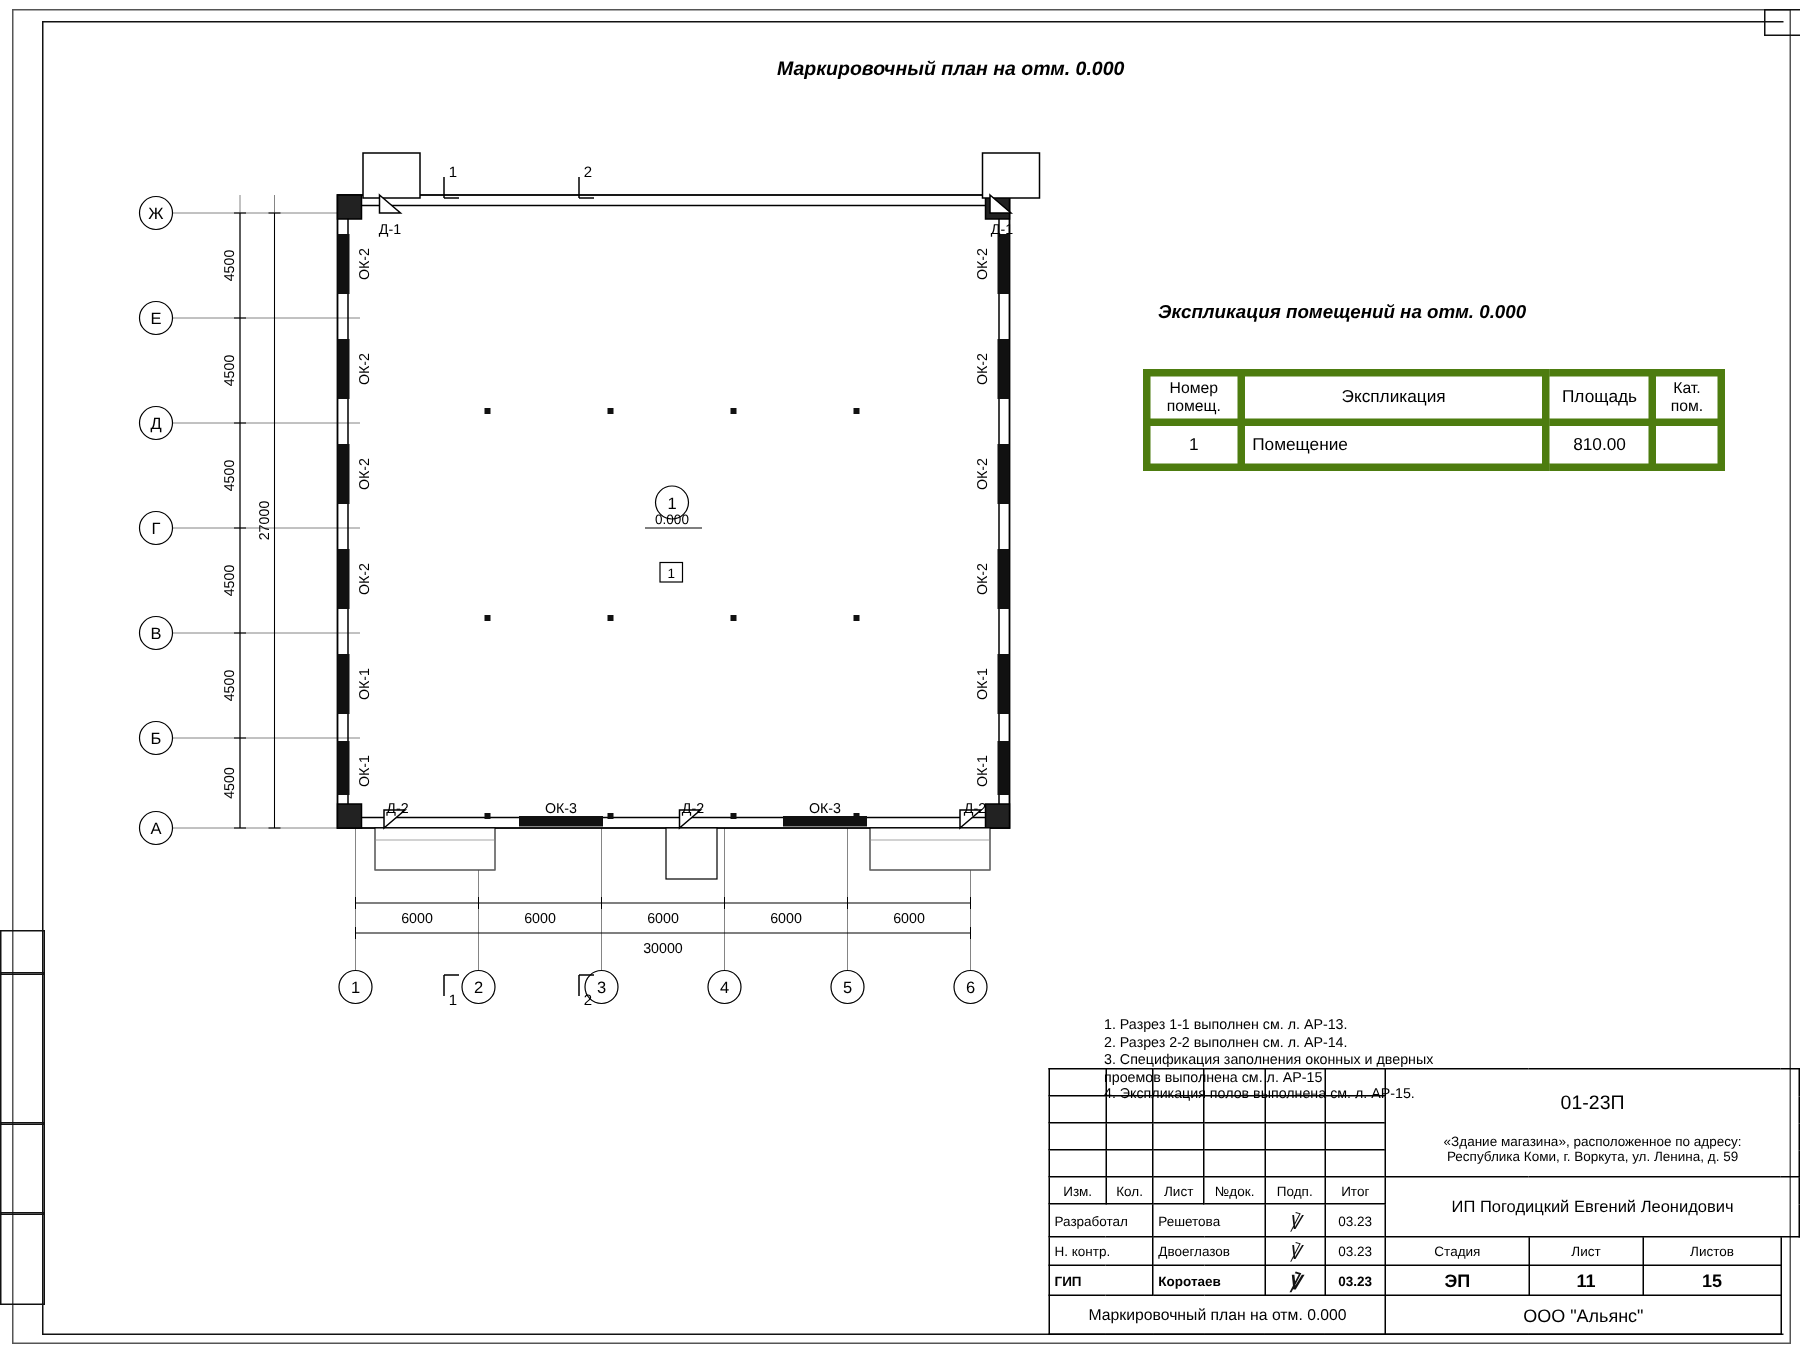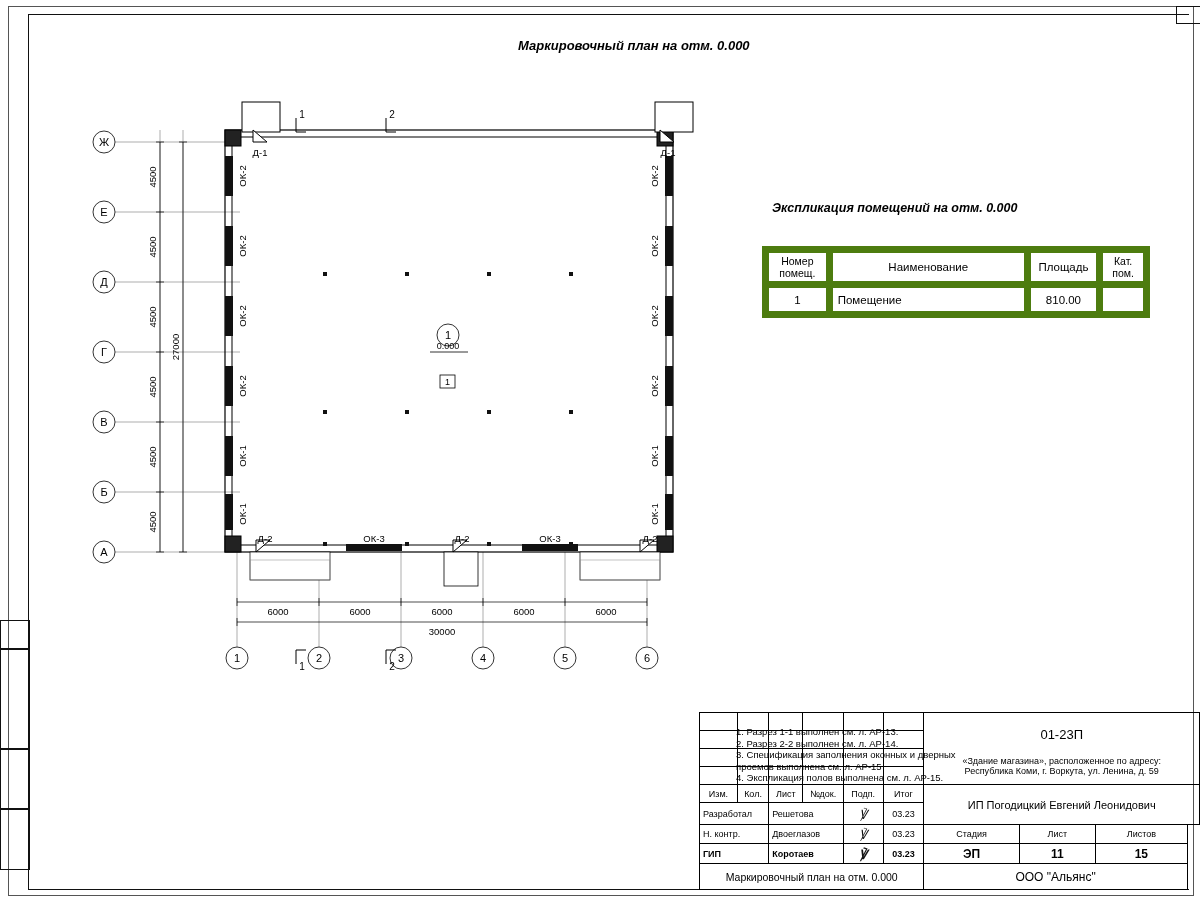--- a/index.html
+++ b/index.html
@@ -12,21 +12,21 @@
   .frame-outer{position:absolute;left:8px;top:6px;width:1184px;height:888px;border:1px solid #555;}
   .frame-inner{position:absolute;left:28px;top:14px;width:1160px;height:874px;border:1px solid #111;border-right:none;}
   
   .stub{position:absolute;border:1px solid #111;}
   .title-italic{
     position:absolute;font-style:italic;font-weight:bold;font-size:13px;
   }
   .plan{position:absolute;}
   svg{display:block;}
   .tbl{position:absolute;border-collapse:collapse;font-size:11.5px;}
-  .tbl td,.tbl th{border:7px solid #4d7c0f;padding:2px 5px;font-weight:normal;}
+  .tbl td,.tbl th{border:5px solid #4d7c0f;padding:2px 5px;font-weight:normal;}
   .tbl .c{text-align:center;}
   .notes{position:absolute;font-size:9.5px;line-height:11.5px;}
   .stamp{position:absolute;font-size:10px;}
   .stamp table{border-collapse:collapse;}
   .stamp td{border:1px solid #000;padding:0 3px;height:17px;vertical-align:middle;}
   .sm{font-size:9px;}
   .ctr{text-align:center;}
   .sig{font-family:"Liberation Serif",serif;font-style:italic;font-size:13px;color:#111;}
 </style>
 </head>
@@ -261,34 +261,34 @@
       <text x="232" y="580" font-size="10">1</text>
       <text x="322" y="580" font-size="10">2</text>
     </g>
   </svg>
   </div>
 
   <table class="tbl" style="left:762px;top:246px;width:388px;">
     <tbody>
         <tr>
       <td class="c" style="width:52px;font-size:10.5px;line-height:12px;">Номер помещ.</td>
-      <td class="c" style="width:232px;">Наименование</td>
+      <td class="c" style="width:232px;">Экспликация</td>
       <td class="c" style="width:58px;">Площадь</td>
       <td class="c" style="width:34px;font-size:10.5px;line-height:12px;">Кат. пом.</td>
     </tr>
     <tr style="height:30px;">
       <td class="c">1</td>
       <td>Помещение</td>
       <td class="c">810.00</td>
       <td></td>
     </tr>
   </tbody>
     </table>
 
-  <div class="notes" style="left:736px;top:678px;margin-top:48px;">
+  <div class="notes" style="left:736px;top:678px;">
     <div>1. Разрез 1-1 выполнен см. л. АР-13.</div>
     <div>2. Разрез 2-2 выполнен см. л. АР-14.</div>
     <div>3. Спецификация заполнения оконных и дверных</div>
     <div>    проемов выполнена см. л. АР-15</div>
     <div>4. Экспликация полов выполнена см. л. АР-15.</div>
   </div>
 
   <div class="stamp" style="left:655px;top:712px;padding-left:44px;">
     <table>
 

